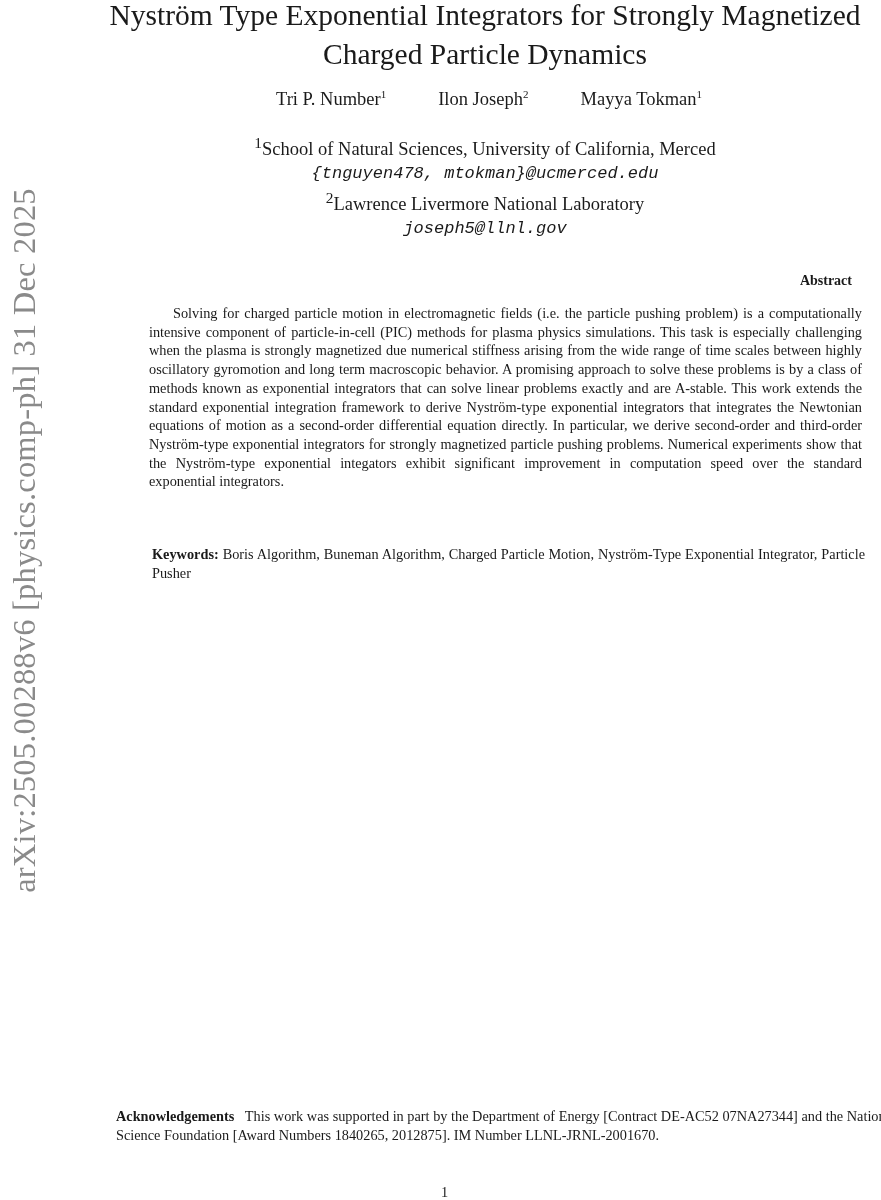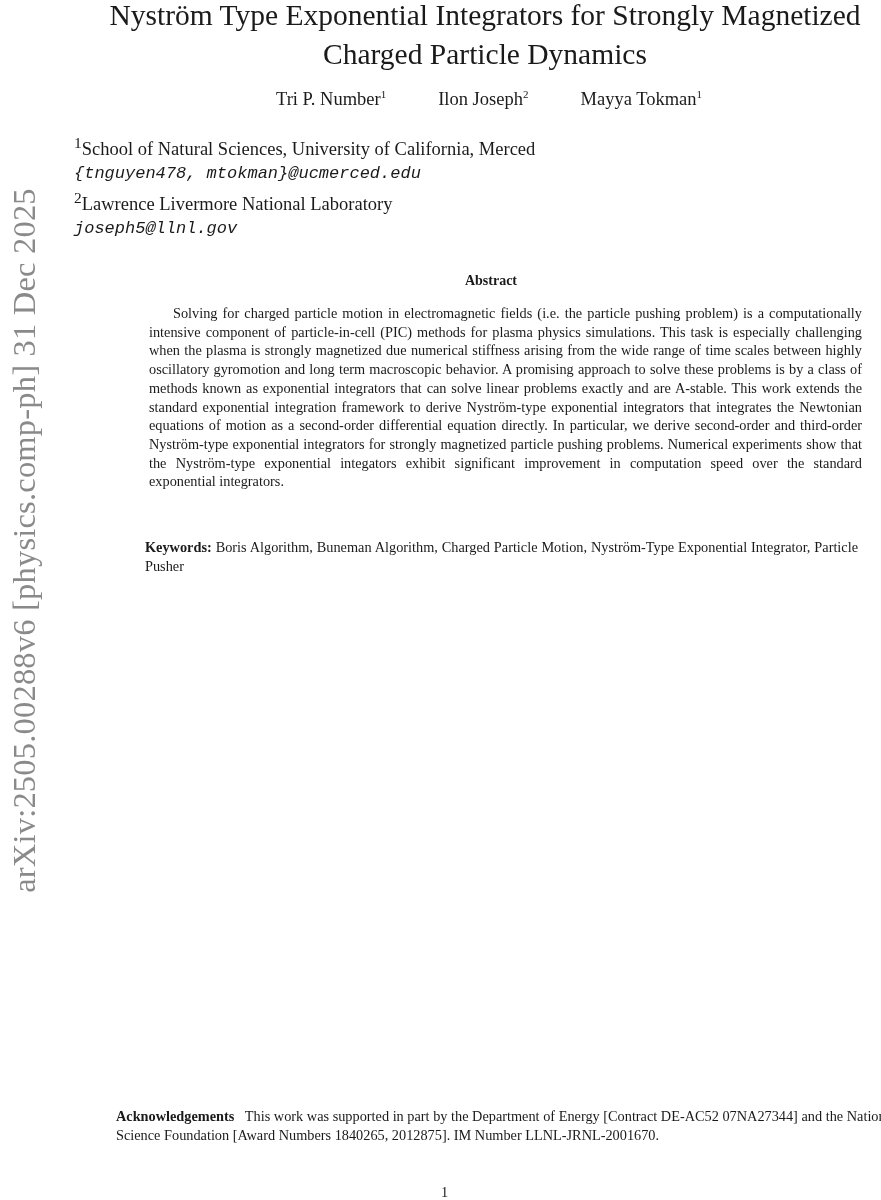--- a/index.html
+++ b/index.html
@@ -57,37 +57,37 @@
       font-size: 18.5px;
       margin-left: 4px;
     }
     .authors sup, .affil sup {
       font-size: 11px;
       vertical-align: 7px;
     }
     .affiliations {
       position: absolute;
       top: 131px;
-      left: 74px;
+      left: 90px;
       width: 790px;
-      text-align: left;
+      text-align: center;
       font-size: 18.5px;
       line-height: 24.5px;
     }
     .mono {
       font-family: "Liberation Mono", "DejaVu Sans Mono", monospace;
       font-size: 17px;
       font-style: italic;
     }
     .abstract-heading {
       position: absolute;
       top: 273px;
       left: 130px;
       width: 722px;
-      text-align: center;
+      text-align: right;
       font-weight: bold;
       font-size: 14px;
     }
     .abstract-body {
       position: absolute;
       top: 292px;
       left: 137px;
       width: 713px;
       font-size: 14.3px;
       line-height: 18.7px;
@@ -97,21 +97,21 @@
       hyphens: auto;
     }
     .keywords {
       position: absolute;
       top: 530px;
       left: 137px;
       width: 713px;
       font-size: 14.3px;
       line-height: 18.7px;
       text-align: justify;
-      margin: 8px;
+      margin: 15px;
     }
     .keywords b, .ack b {
       font-weight: bold;
     }
     .ack {
       position: absolute;
       top: 1091px;
       left: 100px;
       width: 780px;
       font-size: 14.3px;

